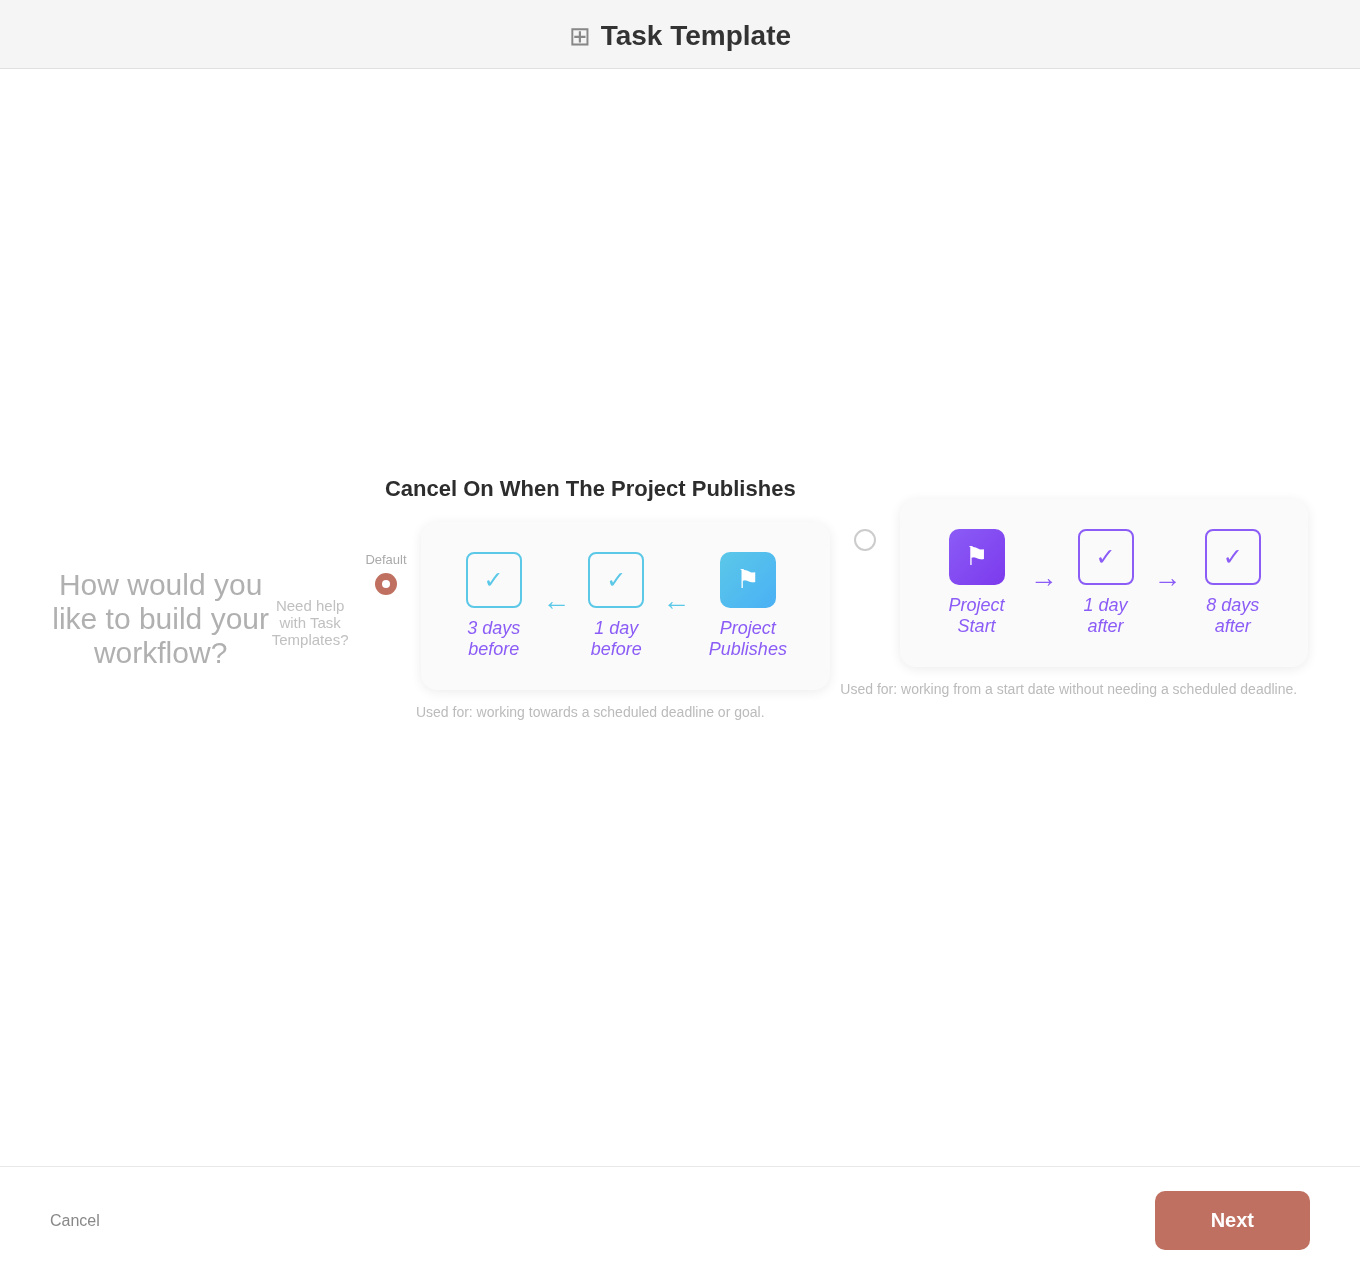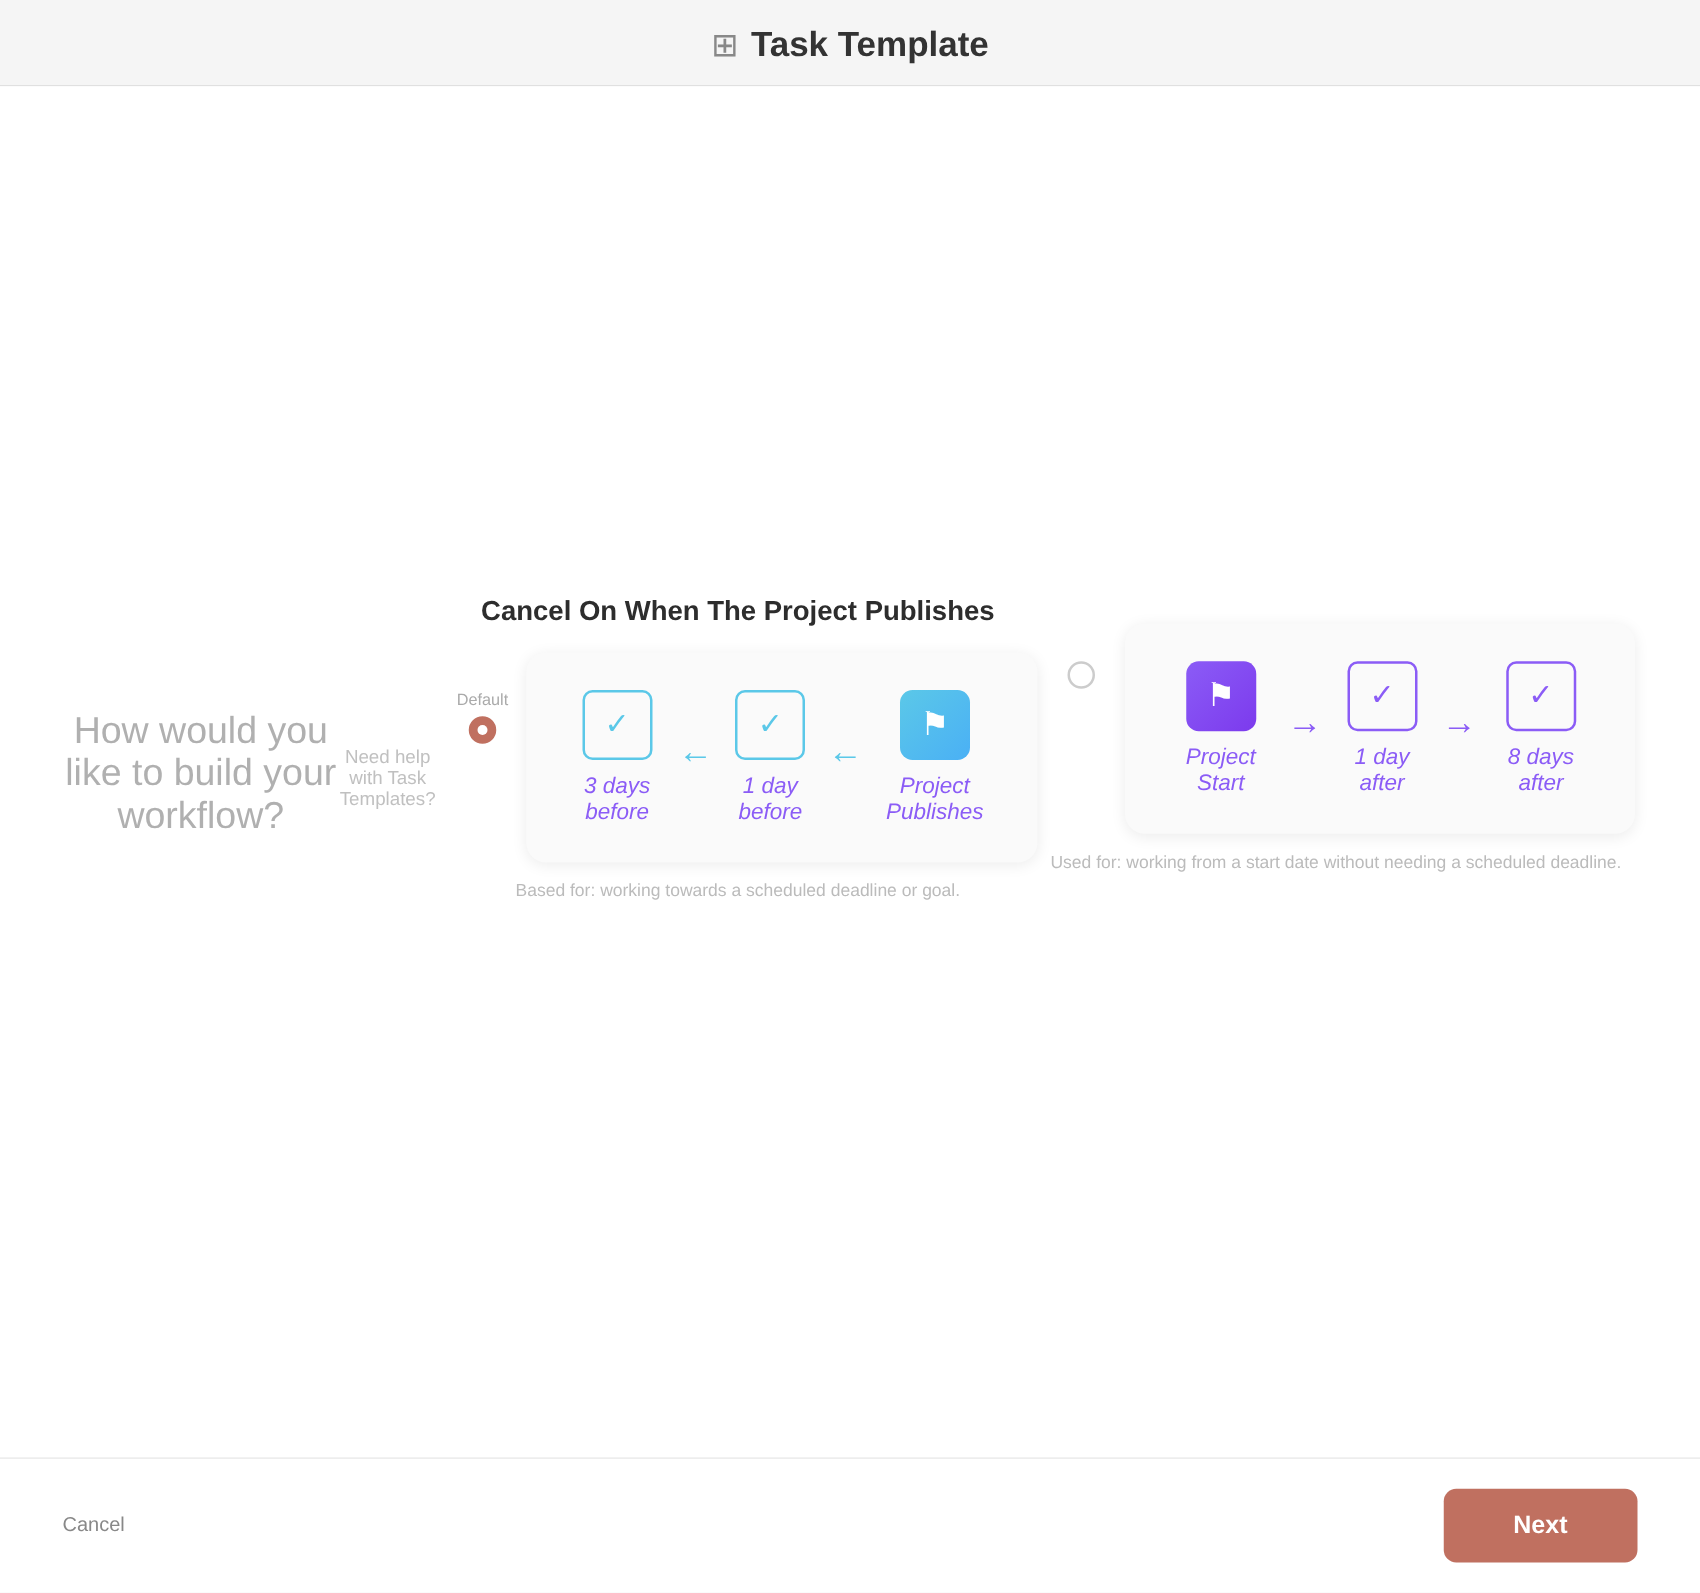--- a/index.html
+++ b/index.html
@@ -250,21 +250,21 @@
         </div>
 
         <div class="arrow blue">←</div>
 
         <div class="workflow-item">
           <div class="icon-flag blue-grad">⚑</div>
           <span class="workflow-item-label">Project Publishes</span>
         </div>
       </div>
     </div>
-    <p class="section-description">Based for: working towards a scheduled deadline or goal.</p>
+    <p class="section-description">Used for: working towards a scheduled deadline or goal.</p>
   </div>
 
   <div class="section">
     <div class="section-row">
       <div class="radio-area">
         <div class="radio-btn"></div>
       </div>
       <div class="workflow-card">
 
         <div class="workflow-item">

